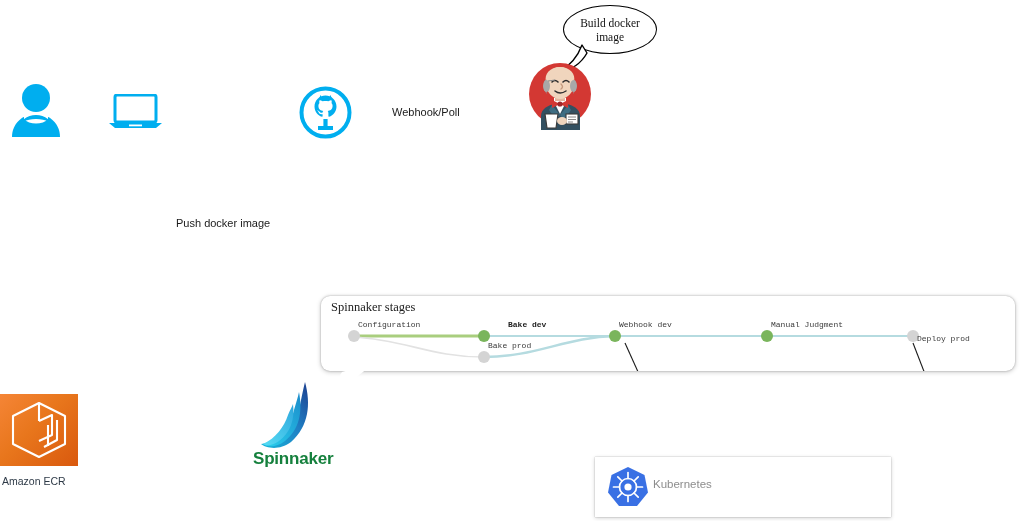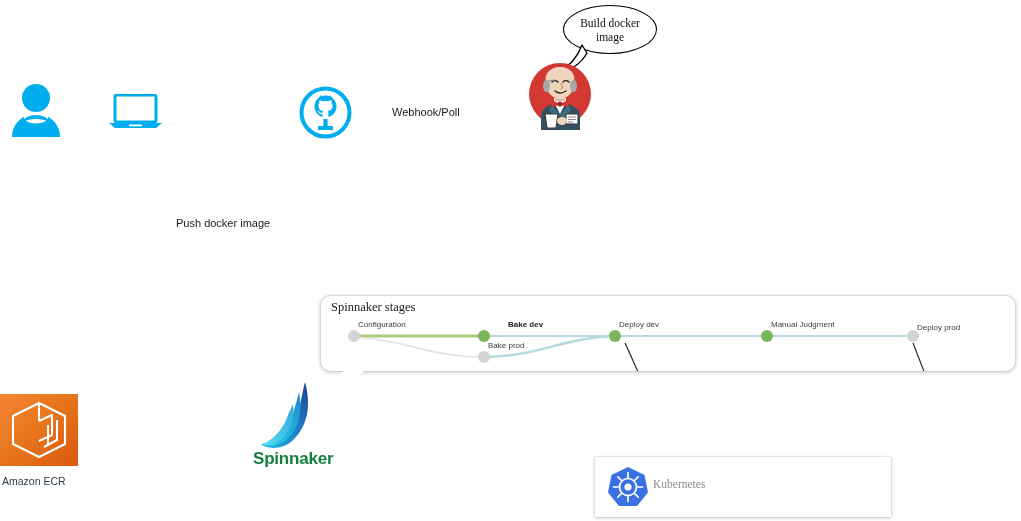--- a/index.html
+++ b/index.html
@@ -81,41 +81,41 @@
     top: 4px;
     font-size: 12.5px;
     color: #202020;
     font-family: Liberation Serif, serif;
   }
   .stage-label {
     position: absolute;
     font-size: 8px;
     line-height: 10px;
     color: #3b3b3b;
-    font-family: Liberation Sans, sans-serif;
+    font-family: Liberation Mono, monospace;
     white-space: nowrap;
   }
   .stage-label.bold { font-weight: bold; color: #1d1d1d; margin-left: 20px; }
 
   
   #k8s-card {
     left: 595px;
     top: 457px;
     width: 296px;
     height: 60px;
     background: #ffffff;
     box-shadow: 0 0 1px rgba(0,0,0,0.35), 0 1px 4px rgba(0,0,0,0.20);
   }
   #k8s-label {
     position: absolute;
     left: 58px;
     top: 21px;
     font-size: 11.5px;
     color: #8d8d8d;
-    font-family: Liberation Serif, serif;
+    font-family: Liberation Sans, sans-serif;
   }
 
   
   #ecr-tile {
     left: 0px;
     top: 394px;
     width: 78px;
     height: 72px;
     background: linear-gradient(135deg, #f58536 0%, #e8761c 45%, #d9590e 100%);
   }
@@ -281,23 +281,23 @@
       <circle cx="163" cy="40" r="6" fill="#7ab55c"></circle>
       <circle cx="163" cy="61" r="6" fill="#d4d4d4"></circle>
       <circle cx="294" cy="40" r="6" fill="#7ab55c"></circle>
       <circle cx="446" cy="40" r="6" fill="#7ab55c"></circle>
       <circle cx="592" cy="40" r="6" fill="#d4d4d4"></circle>
     </svg>
 
     <div class="stage-label" style="left:37px; top:24px;">Configuration</div>
     <div class="stage-label bold" style="left:167px; top:24px;">Bake dev</div>
     <div class="stage-label" style="left:167px; top:45px;">Bake prod</div>
-    <div class="stage-label" style="left:298px; top:24px;">Deploy dev</div>
+    <div class="stage-label" style="left:298px; top:24px;">Webhook dev</div>
     <div class="stage-label" style="left:450px; top:24px;">Manual Judgment</div>
-    <div class="stage-label" style="left:596px; top:27px;">Deploy prod</div>
+    <div class="stage-label" style="left:596px; top:38px;">Deploy prod</div>
   </div>
 
   <svg class="abs" style="left:318px; top:363px;" width="60" height="46" viewBox="0 0 60 46">
     <path d="M56 0 L2 44 L24 9 Z" fill="#ffffff"></path>
   </svg>
 
   <svg class="abs" style="left:259px; top:380px;" width="70" height="76" viewBox="0 0 70 76">
     <defs>
       <linearGradient id="spinGradA" x1="0" y1="1" x2="1" y2="0">
         <stop offset="0%" stop-color="#18b6da"></stop>

